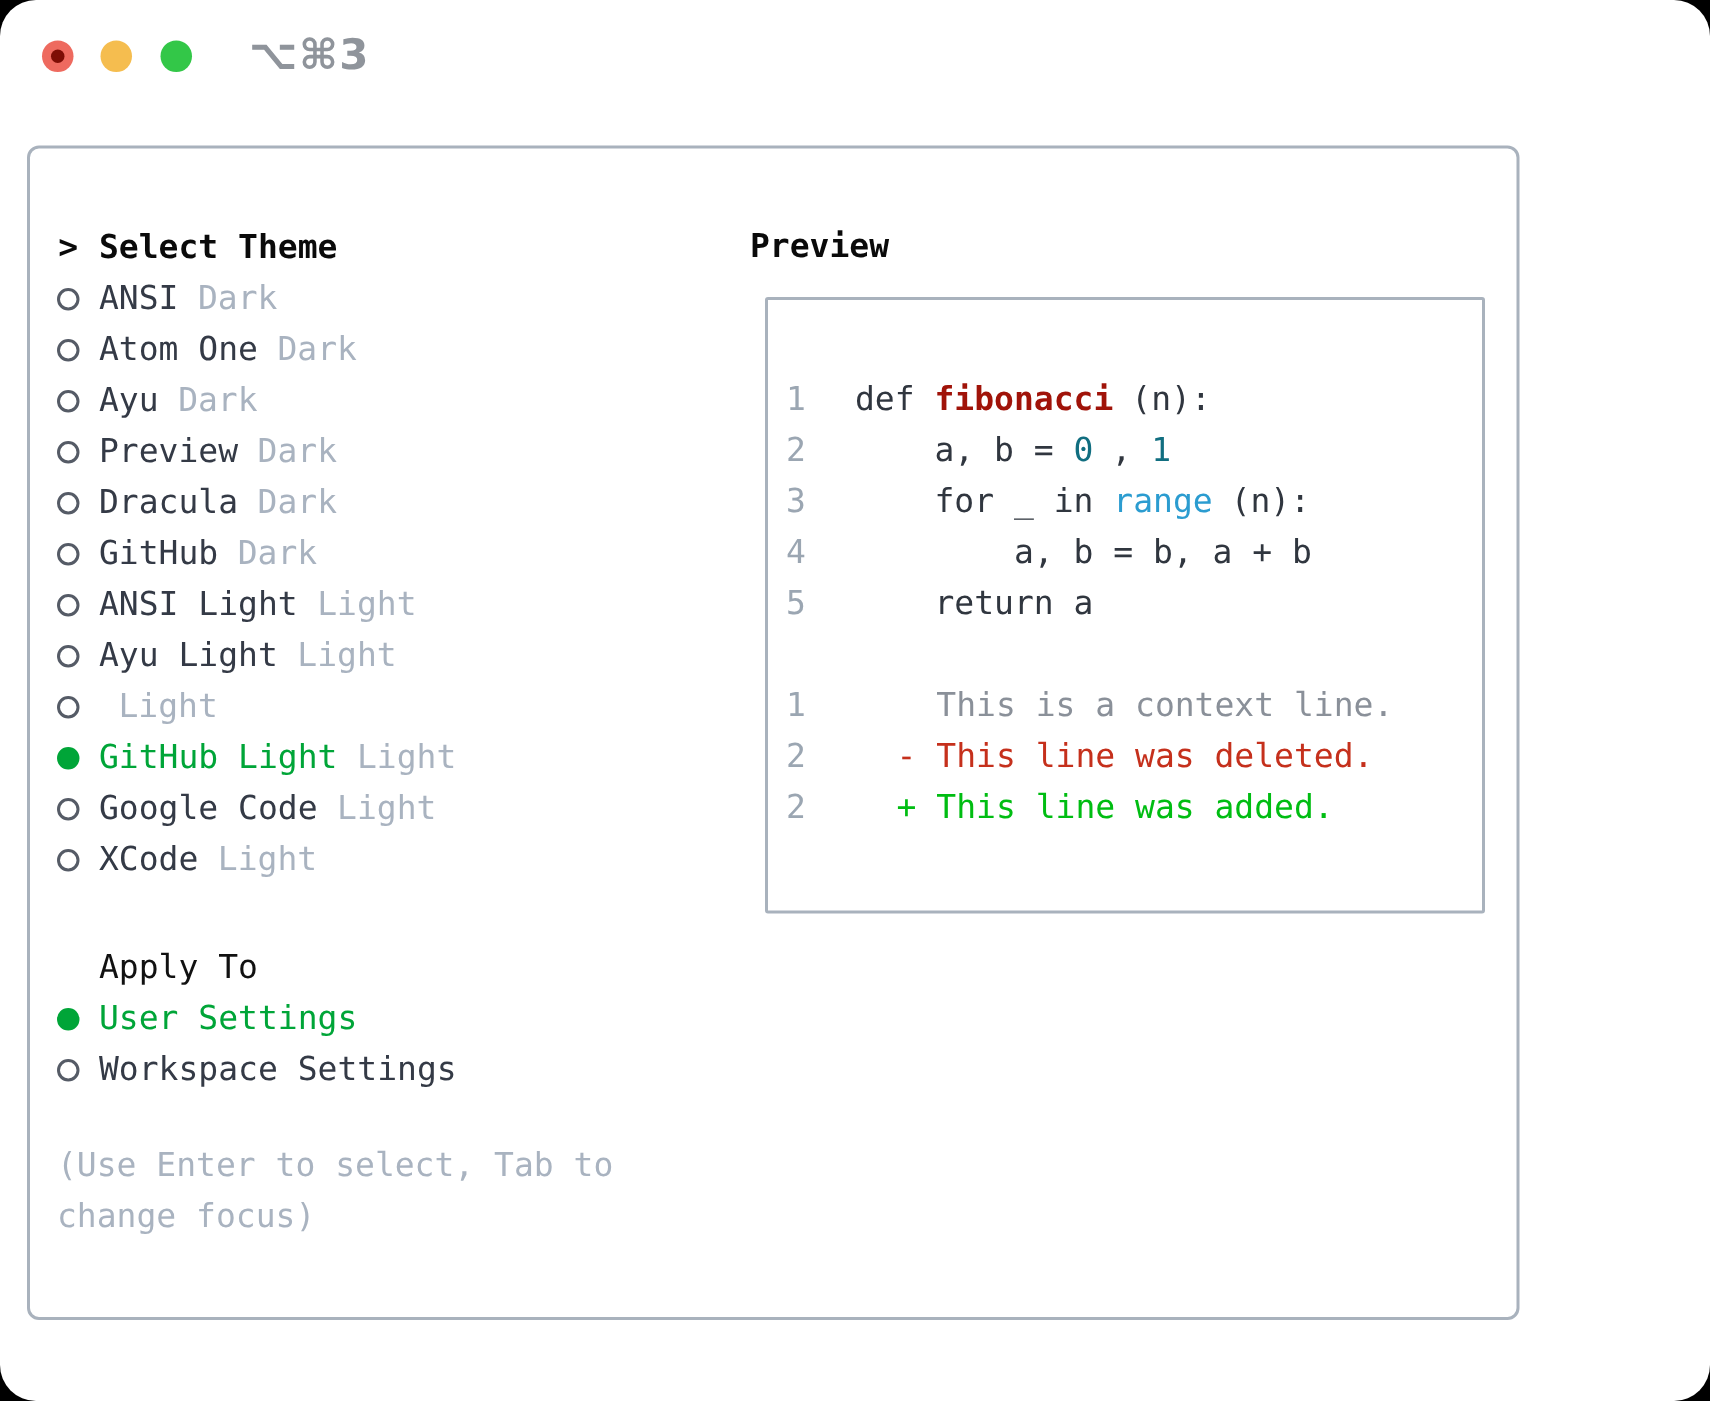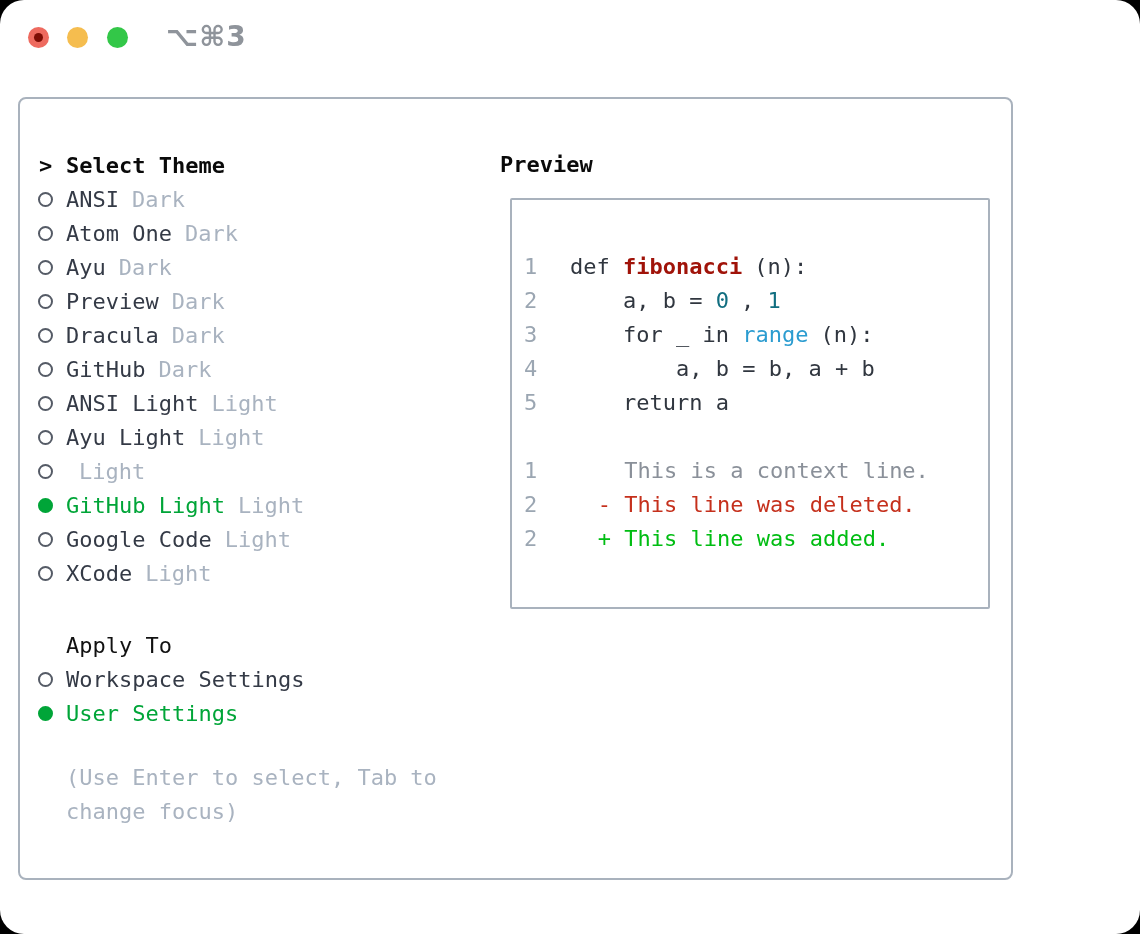--- a/index.html
+++ b/index.html
@@ -49,21 +49,21 @@
   .slot{display:inline-flex;width:15px;margin-right:13px;justify-content:center;align-items:center;flex:none;}
   .prompt{font-weight:700;color:var(--header-black);}
   .header-label{font-weight:700;color:var(--header-black);}
   .radio{width:15px;height:15px;border-radius:50%;border:2px solid var(--ring);box-sizing:border-box;}
   .radio.sel{background:var(--accent-green);border-color:var(--accent-green);}
   .tname{color:var(--list-text);}
   .theme-row.sel .tname{color:var(--accent-green);}
   .tsuffix{color:var(--muted-text);margin-left:13px;}
   .apply-gap{height:38px;}
   .apply-label{color:#111111;}
-  .hint{margin-top:31px;width:430px;line-height:34px;color:var(--muted-text);margin-left:28px;}
+  .hint{margin-top:31px;width:430px;line-height:34px;color:var(--muted-text);}
 
   
   .preview-label{position:absolute;left:480px;top:49px;height:34px;line-height:34px;
                  font-size:22px;font-weight:700;color:var(--header-black);}
   .preview-box{position:absolute;left:490px;top:99px;width:480px;height:411px;box-sizing:border-box;
                border:2px solid var(--border);border-radius:2px;background:#fff;overflow:hidden;}
   .code{padding:50px 0 0 12px;font-size:22px;line-height:34px;}
   .cline{white-space:pre;height:34px;}
   .ln{display:inline-block;width:34px;color:var(--line-number);}
   .seg.code{color:var(--code-text);}
@@ -111,22 +111,22 @@
         </div>
 
       <div class="apply-gap"></div>
 
       <div class="row">
         <span class="slot"></span>
         <span class="apply-label">Apply To</span>
       </div>
 
       <div id="apply-list">
+          <div class="row theme-row sel"><span class="slot"><span class="radio sel"></span></span><span class="tname">User Settings</span></div>
           <div class="row theme-row"><span class="slot"><span class="radio"></span></span><span class="tname">Workspace Settings</span></div>
-          <div class="row theme-row sel"><span class="slot"><span class="radio sel"></span></span><span class="tname">User Settings</span></div>
         </div>
 
       <div class="hint">(Use Enter to select, Tab to change focus)</div>
     </div>
 
     <div class="preview-label">Preview</div>
 
     <div class="preview-box">
       <div id="code-block" class="code">
           <div class="cline"><span class="ln">1</span><span class="seg code">def </span><span class="seg function">fibonacci</span><span class="seg code">(n):</span></div>

